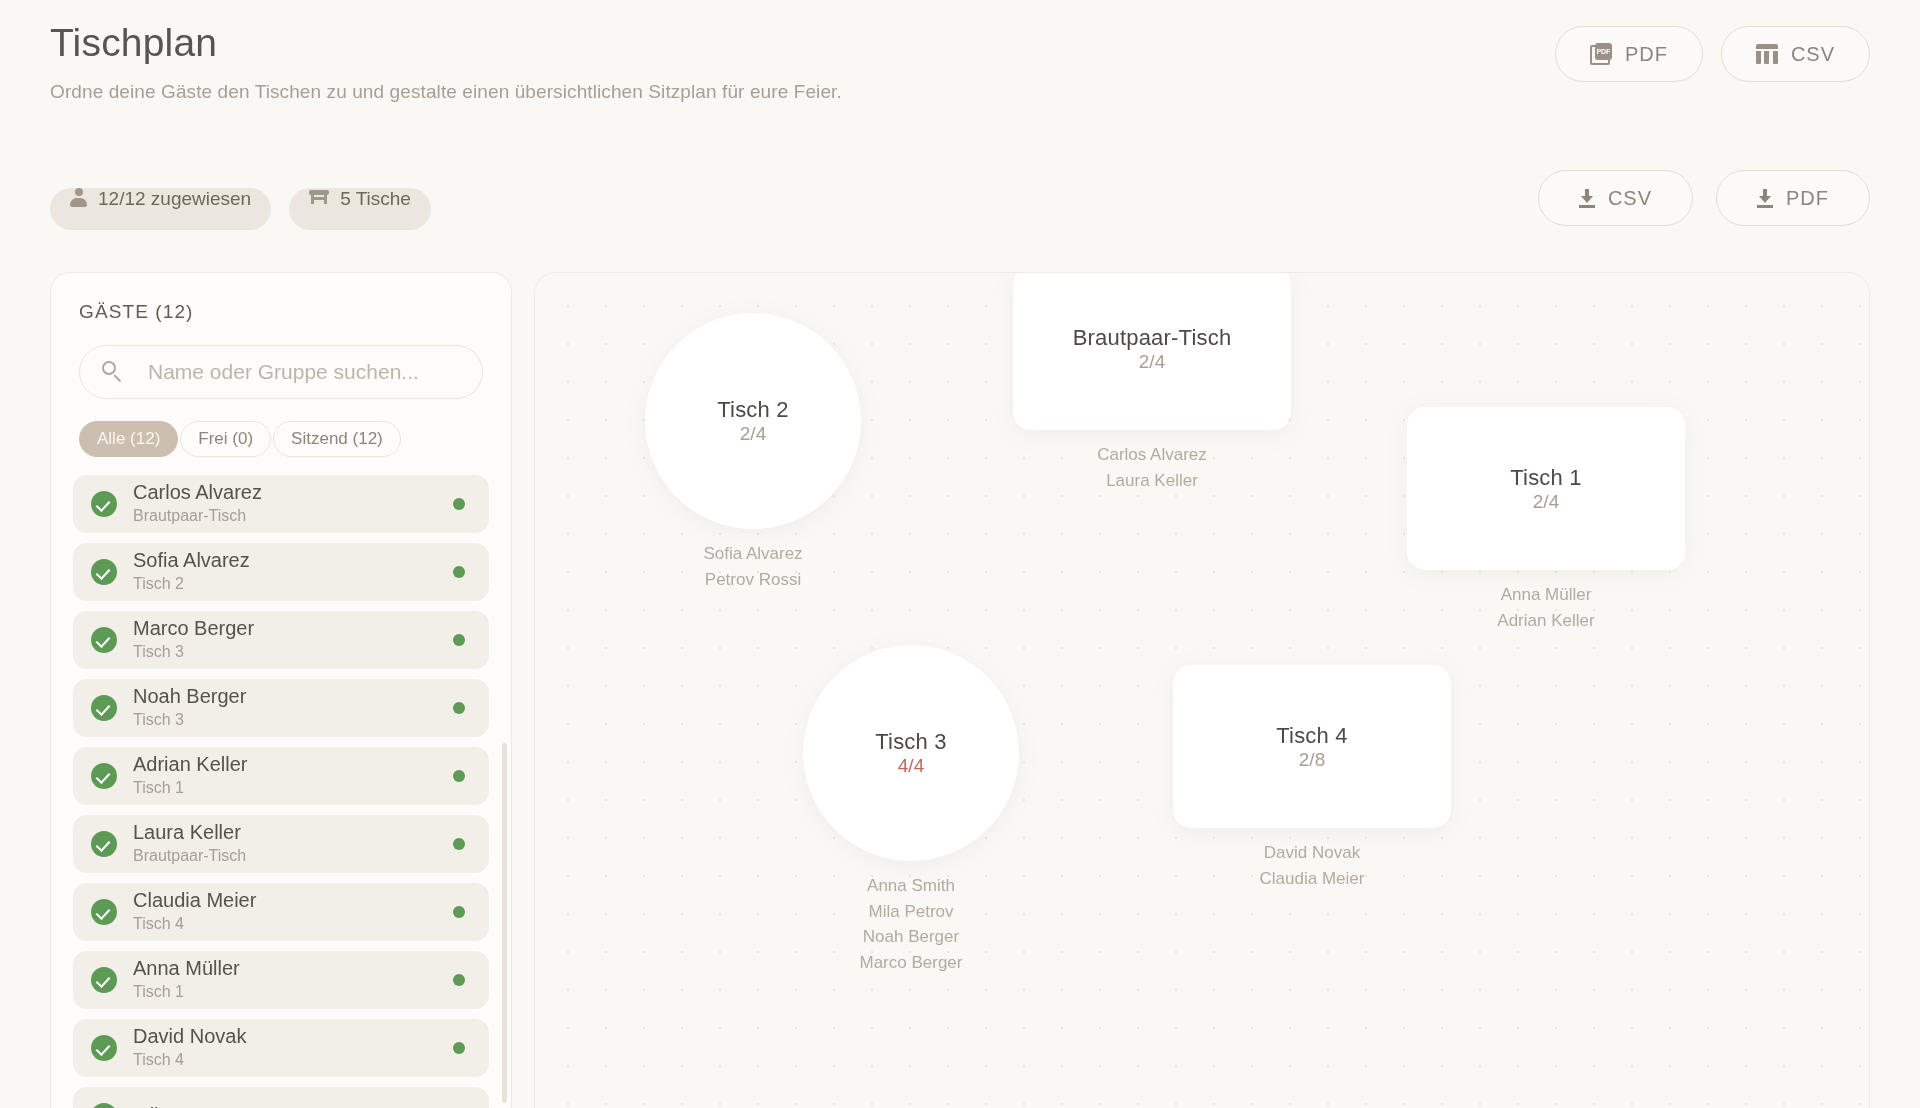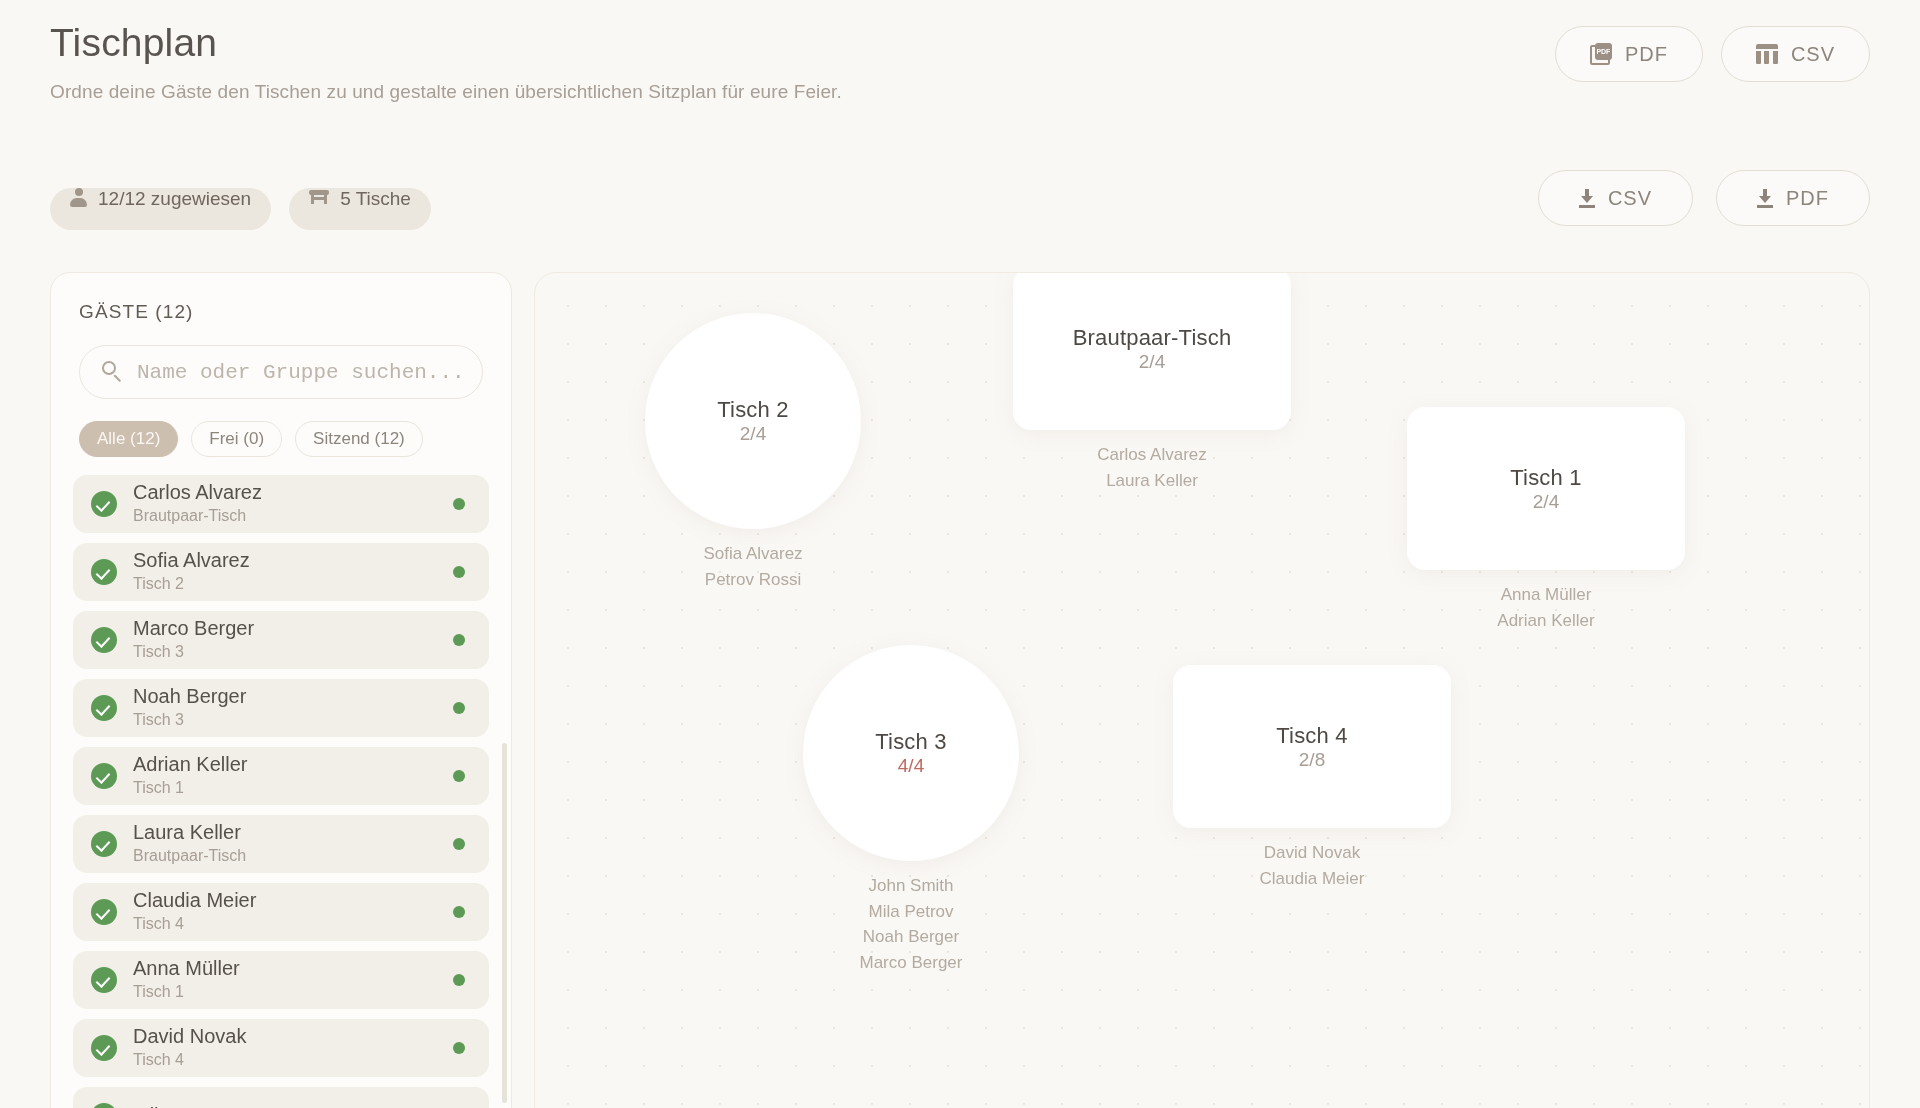--- a/index.html
+++ b/index.html
@@ -92,25 +92,25 @@
   .guest-head{font-size:19px;letter-spacing:1.1px;color:#615b54;margin:28px 0 0 28px;}
   .search-wrap{
     position:relative;margin:22px 28px 0 28px;height:54px;
     border:1px solid #eae5dd;border-radius:28px;background:#fdfcfa;
     display:flex;align-items:center;box-sizing:border-box;
   }
   .search-ic{width:22px;height:22px;margin-left:22px;position:relative;flex:none;}
   .search-ic .ring{position:absolute;left:0;top:0;width:14px;height:14px;border:2.4px solid #b0a79d;border-radius:50%;box-sizing:border-box;}
   .search-ic .hnd{position:absolute;left:12px;top:13px;width:9px;height:2.4px;background:#b0a79d;transform:rotate(45deg);transform-origin:left center;border-radius:2px;}
   .search-input{
-    border:none;outline:none;background:transparent;flex:1;margin-left:11px;margin-right:18px;
-    font-size:21px;color:#5a5550;font-family:Liberation Mono, monospace;
+    border:none;outline:none;background:transparent;flex:1;margin-left:22px;margin-right:18px;
+    font-size:21px;color:#5a5550;font-family:Liberation Sans, sans-serif;
   }
   .search-input::placeholder{color:#bdb5ab;}
-  .chips{display:flex;gap:13px;margin:22px 0 0 28px;}
+  .chips{display:flex;gap:2px;margin:22px 0 0 28px;}
   .chip{
     height:36px;padding:0 17px;border-radius:22px;display:flex;align-items:center;
     font-size:17px;border:1px solid #eae5dd;background:#fdfcfa;color:#8d857c;
     box-sizing:border-box;cursor:pointer;
   }
   .chip.active{background:#cdbfb0;border-color:#cdbfb0;color:#fbf7f2;}
 
   .guest-list{margin:18px 22px 0 22px;height:640px;overflow:hidden;position:relative;}
   .guest-row{
     display:flex;align-items:center;height:58px;margin-bottom:10px;
@@ -361,21 +361,21 @@
           <div class="t-guest">Anna Müller</div>
           <div class="t-guest">Adrian Keller</div>
         </div>
       </div>
       <div class="table-node" style="left: 268px; top: 372px; width: 216px;">
         <div class="table-shape round" style="width: 216px; height: 216px;">
           <div class="t-name">Tisch 3</div>
           <div class="t-cap full">4/4</div>
         </div>
         <div class="t-guests">
-          <div class="t-guest">John Smith</div>
+          <div class="t-guest">Anna Smith</div>
           <div class="t-guest">Mila Petrov</div>
           <div class="t-guest">Noah Berger</div>
           <div class="t-guest">Marco Berger</div>
         </div>
       </div>
       <div class="table-node" style="left: 638px; top: 392px; width: 278px;">
         <div class="table-shape rect" style="width: 278px; height: 163px;">
           <div class="t-name">Tisch 4</div>
           <div class="t-cap">2/8</div>
         </div>

